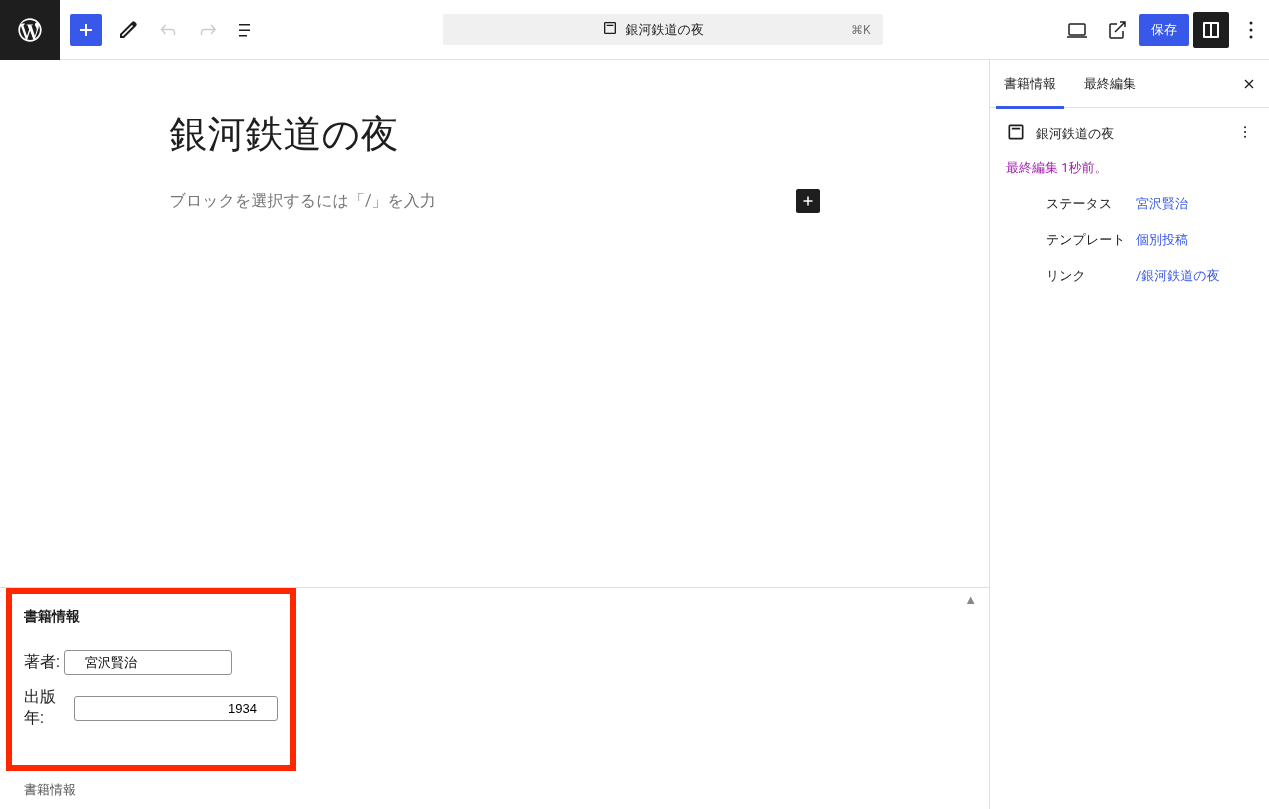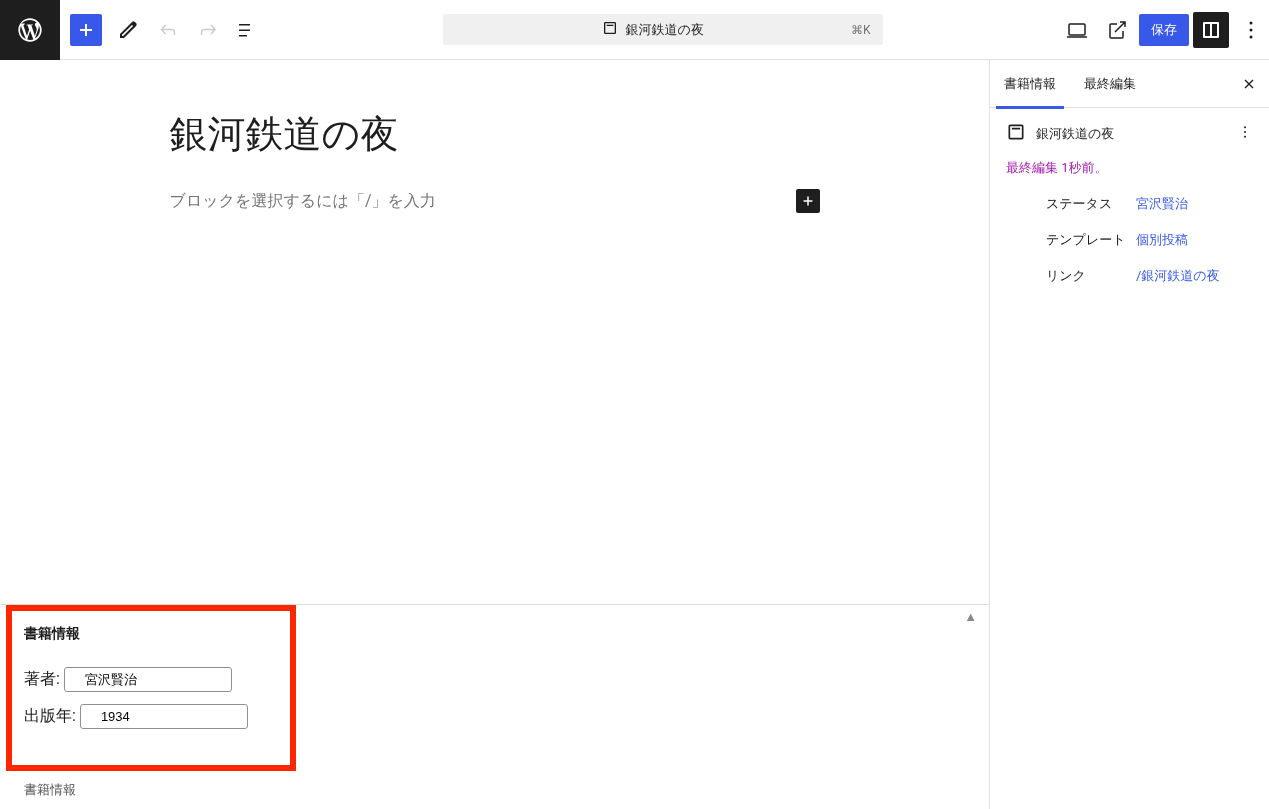--- a/index.html
+++ b/index.html
@@ -168,21 +168,21 @@
       <div class="metabox-wrap">
         <div class="metabox-collapse">▲</div>
         <div class="red-highlight">
           <div class="metabox-title">書籍情報</div>
           <div class="metabox-field">
             <label>著者:</label>
             <input type="text" style="width: 168px;" value="宮沢賢治">
           </div>
           <div class="metabox-field" style="margin-bottom:16px">
             <label>出版年:</label>
-            <input type="text" style="width: 168px;" value="1934">
+            <input type="text" style="width: 204px; text-align: right;" value="1934">
           </div>
         </div>
         <div class="footer-link">書籍情報</div>
       </div>
     </div>
 
     <div class="sidebar">
       <div class="sidebar-tabs">
         <div class="tab active">書籍情報</div>
         <div class="tab">最終編集</div>

